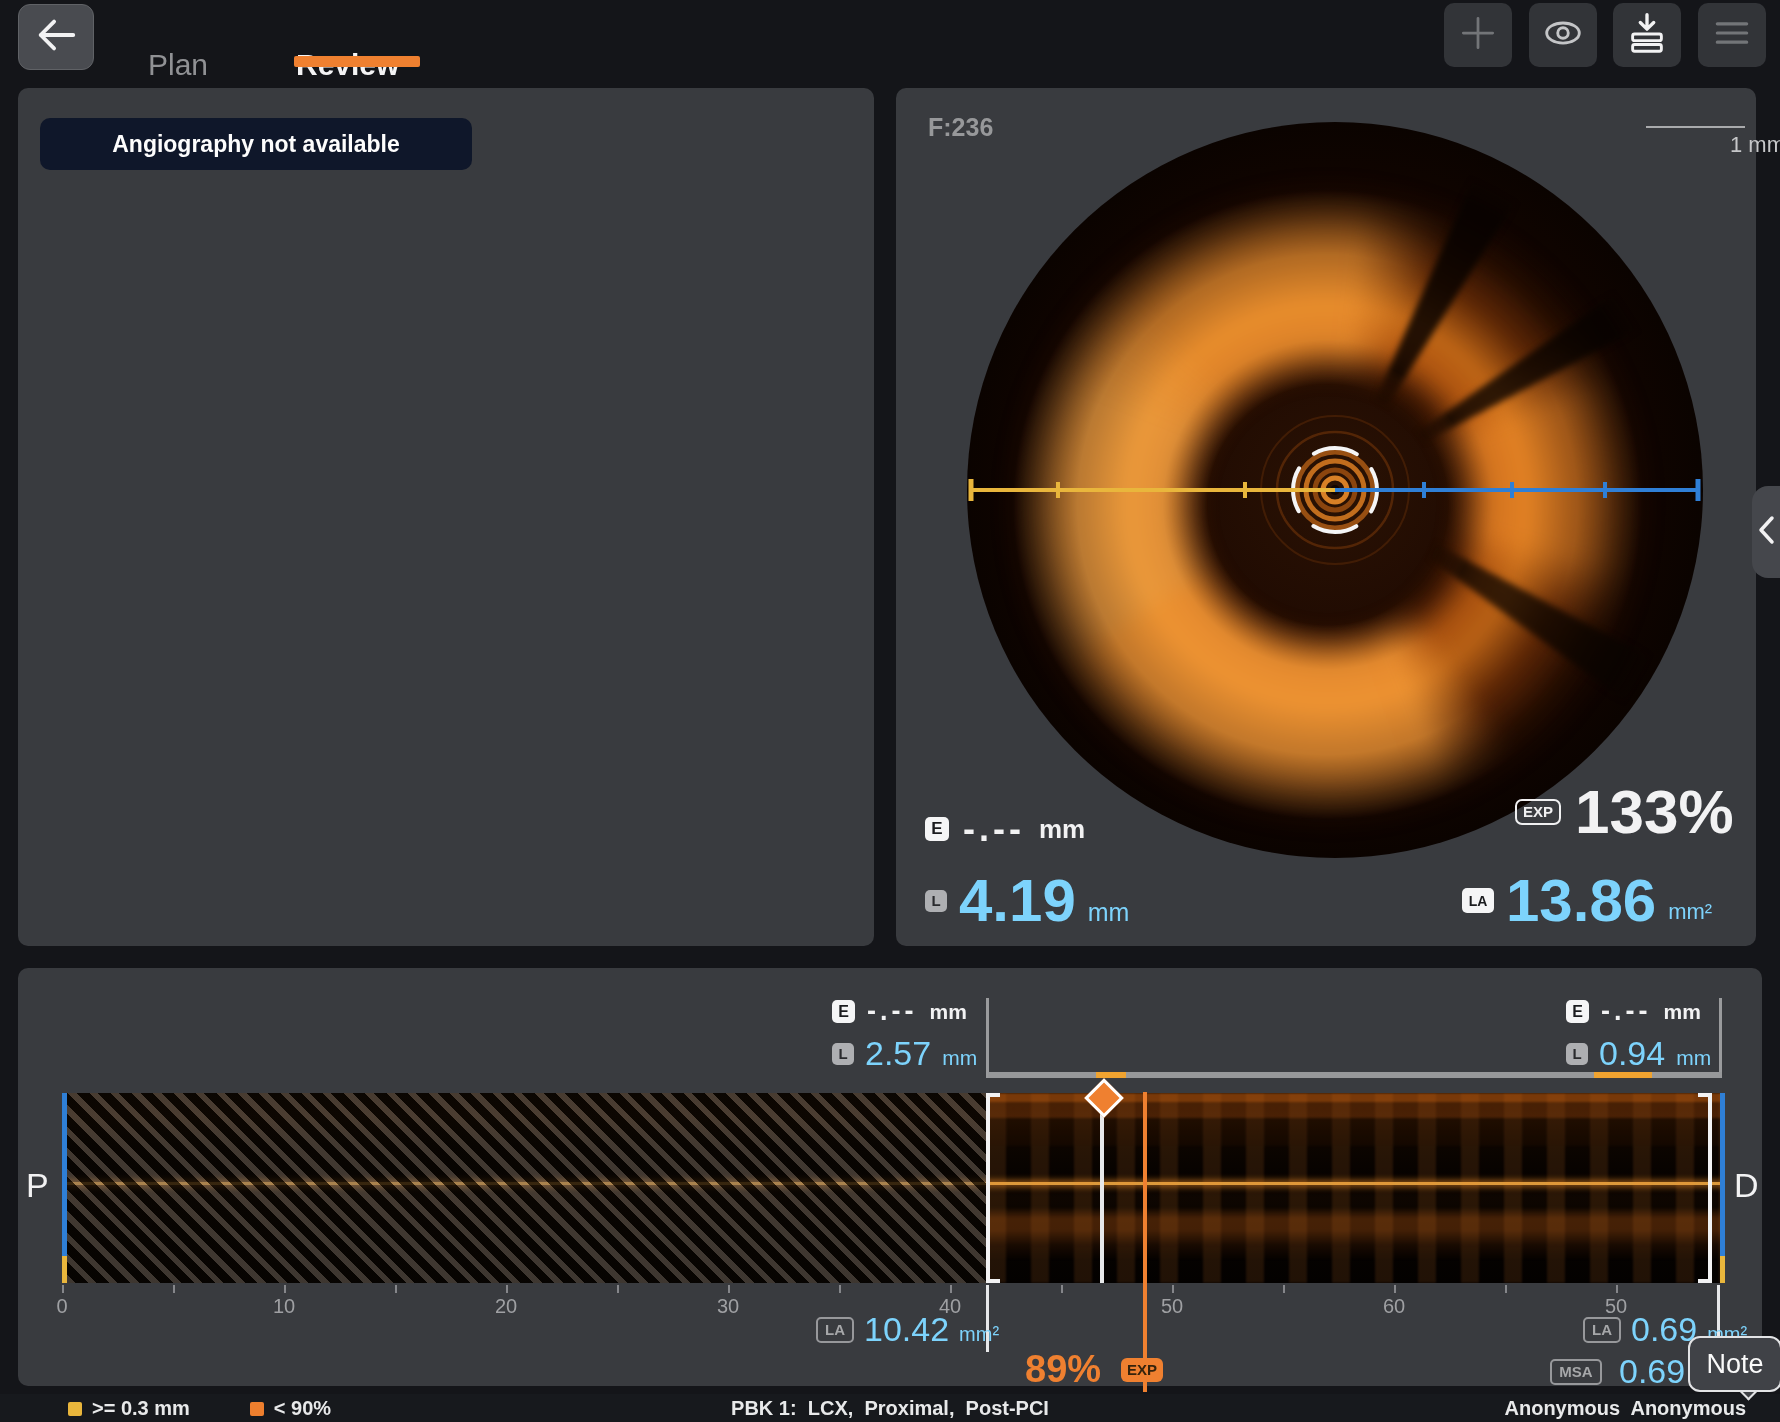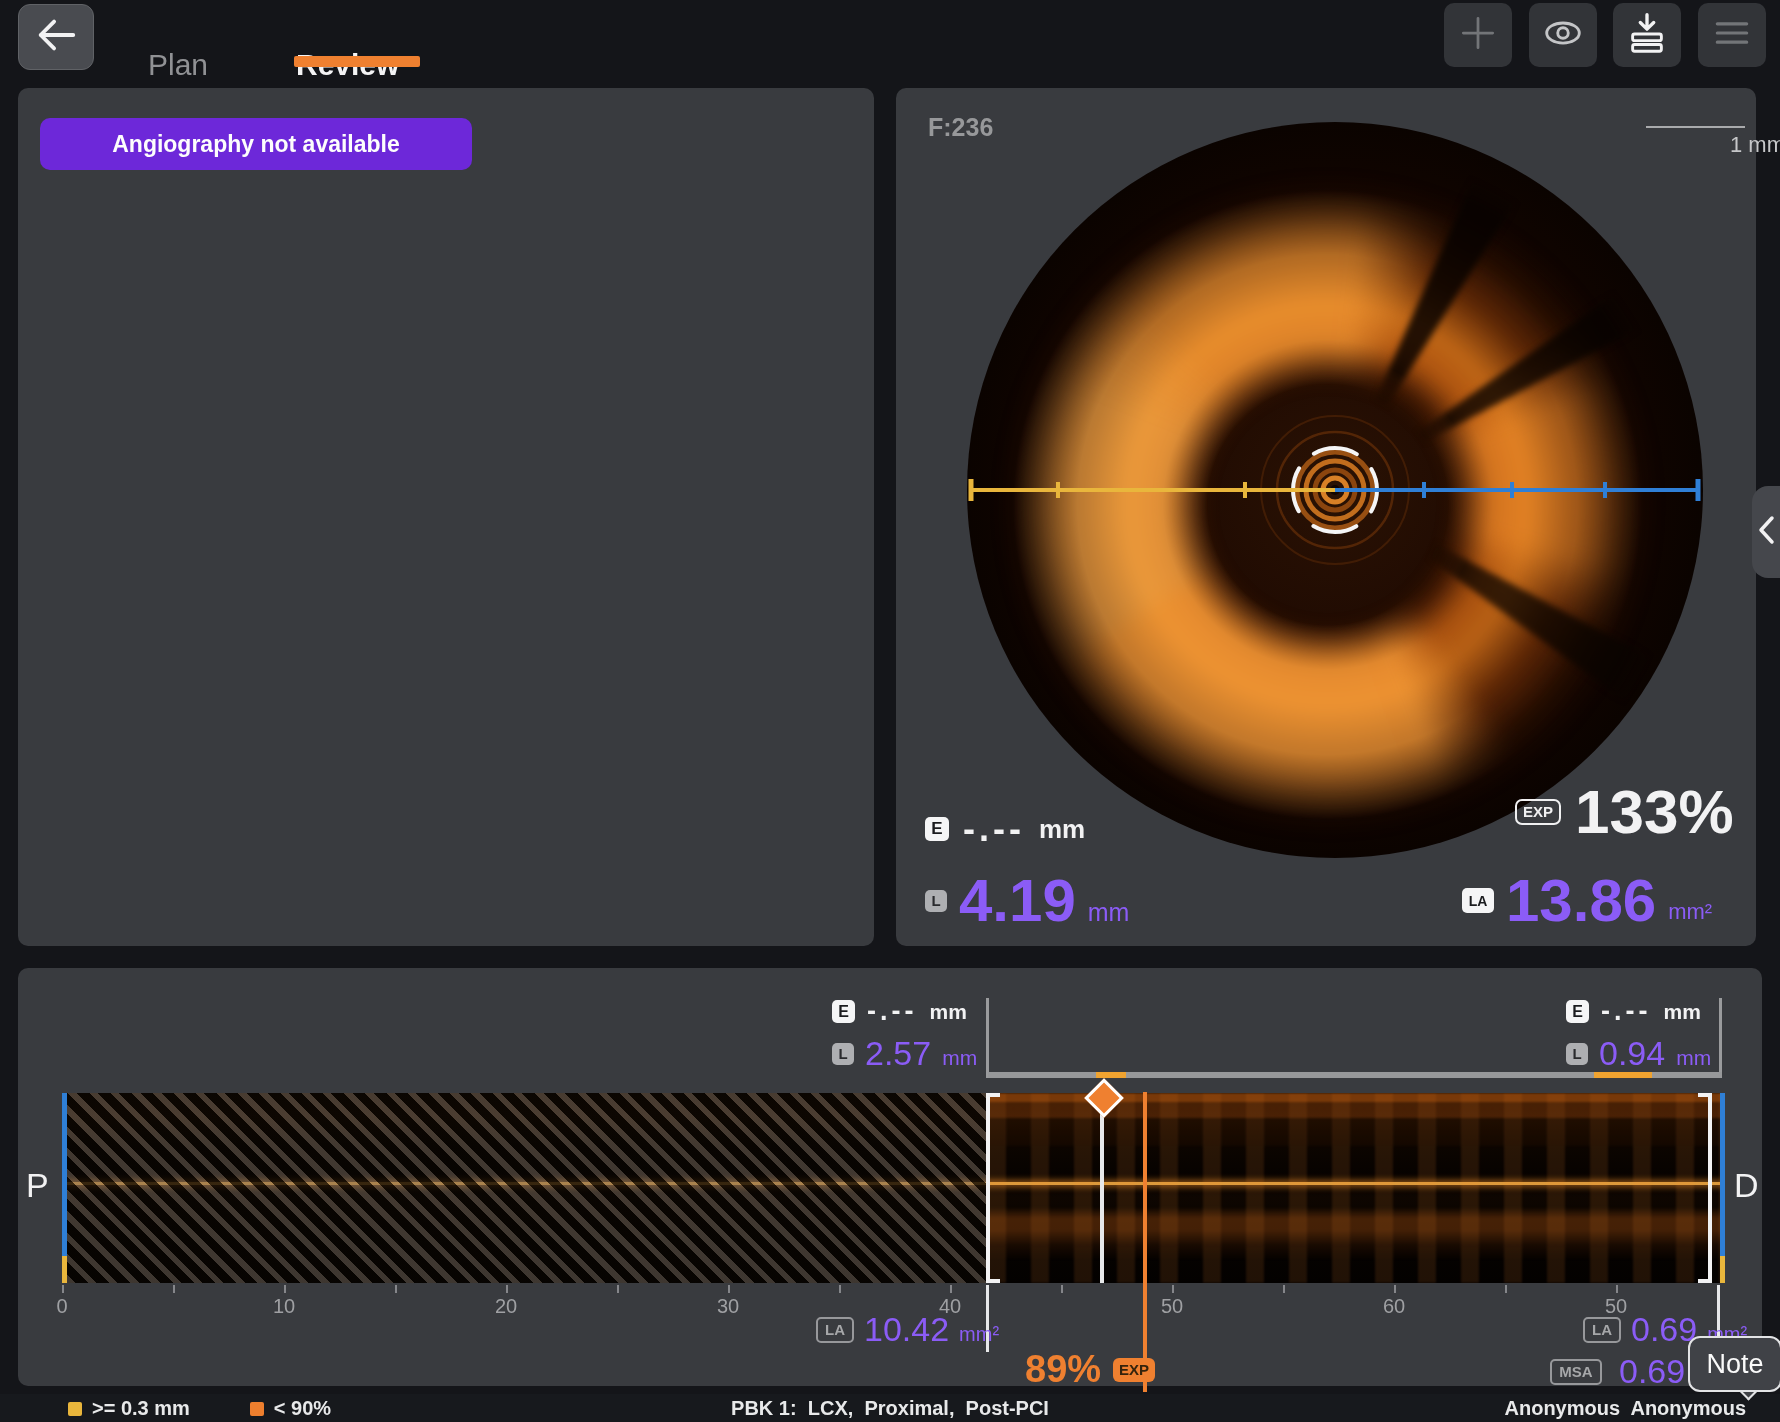--- a/index.html
+++ b/index.html
@@ -21,21 +21,21 @@
   
   .badge{display:inline-flex;align-items:center;justify-content:center;font-weight:bold;border-radius:5px;}
   .badge.solid-w{background:#f5f5f6;color:#1b1c1f;}
   .badge.solid-g{background:#aeafb2;color:#2a2b2e;}
   .badge.outline-w{border:2.5px solid #f0f0f1;color:#f0f0f1;background:transparent;border-radius:7px;}
   .badge.outline-g{border:2px solid #97989b;color:#a6a7a9;background:transparent;}
   .badge.solid-o{background:#ef8030;color:#35230c;}
 
   .row{position:absolute;display:flex;align-items:center;}
   .dashes{font-weight:bold;letter-spacing:4px;}
-  .white{color:#f2f2f3;} .gray{color:#8b5cf6;} .dgray{color:#97989a;}
+  .white{color:#f2f2f3;} .gray{color:#7dd3fc;} .dgray{color:#97989a;}
 
   
   .oct-wrap{position:absolute;left:967px;top:122px;width:736px;height:736px;}
   .oct-base{position:absolute;inset:0;border-radius:50%;
     background:radial-gradient(circle at 50% 50%, #2a1204 0%, #200b02 28%, #130500 52%, #0a0300 72%, #050100 100%);}
   .oct-ring{position:absolute;inset:0;border-radius:50%;filter:blur(7px);
     background:radial-gradient(circle at 49% 52%, transparent 0 118px, rgba(150,60,8,0.25) 138px,
       rgba(222,110,22,0.8) 168px, rgba(236,130,30,0.85) 200px, rgba(150,65,10,0.5) 248px,
       rgba(70,28,4,0.25) 290px, transparent 330px);}
   .oct-conic{position:absolute;inset:0;border-radius:50%;filter:blur(9px);
@@ -141,21 +141,21 @@
   </div>
   <div class="iconbtn" style="left:1698px;">
     <span>
       <svg width="44" height="44" viewBox="0 0 48 48">
           <path d="M8 14 H40 M8 24 H40 M8 34 H40" stroke="#737578" stroke-width="3.5" stroke-linecap="round"></path>
         </svg>
     </span>
   </div>
 
   <div class="panel" style="left:18px;top:88px;width:856px;height:858px;">
-    <div class="abs" style="left:22px;top:30px;width:432px;height:52px;background:#6d28d9;border-radius:10px;
+    <div class="abs" style="left:22px;top:30px;width:432px;height:52px;background:#0f172a;border-radius:10px;
          display:flex;align-items:center;justify-content:center;font-size:23px;font-weight:bold;color:#fdfdfd;">Angiography not available</div>
   </div>
 
   <div class="panel" style="left:896px;top:88px;width:860px;height:858px;">
     <div class="abs dgray" style="left:32px;top:25px;font-size:25px;font-weight:bold;">F:236</div>
     <div class="abs" style="left:750px;top:38px;width:99px;height:2px;background:#a9aaac;"></div>
     <div class="abs" style="left:790px;top:44px;width:99px;text-align:right;font-size:22px;color:#c6c7c9;">1 mm</div>
   </div>
 
   <div class="oct-wrap">
@@ -275,21 +275,21 @@
     <span class="rlabel" style="left:1090px;">50</span>
     <span class="rlabel" style="left:1312px;">60</span>
     <span class="rlabel" style="left:1534px;">50</span>
   </div>
 
   <div class="row" style="left:816px;top:1310px;gap:10px;">
     <span class="badge outline-g" style="width:34px;height:22px;font-size:15px;">LA</span>
     <span class="gray" style="font-size:34px;">10.42</span>
     <span class="gray" style="font-size:20px;align-self:flex-end;padding-bottom:3px;">mm²</span>
   </div>
-  <div class="row" style="left:1025px;top:1348px;gap:12px;">
+  <div class="row" style="left:1025px;top:1348px;gap:20px;">
     <span style="font-size:38px;font-weight:bold;color:#ef8030;">89%</span>
     <span class="badge solid-o" style="width:42px;height:24px;font-size:15px;border-radius:6px;">EXP</span>
   </div>
   <div class="row" style="left:1583px;top:1310px;gap:10px;">
     <span class="badge outline-g" style="width:34px;height:22px;font-size:15px;">LA</span>
     <span class="gray" style="font-size:34px;">0.69</span>
     <span class="gray" style="font-size:20px;align-self:flex-end;padding-bottom:3px;">mm²</span>
   </div>
   <div class="row" style="left:1550px;top:1352px;gap:17px;">
     <span class="badge outline-g" style="width:48px;height:22px;font-size:15px;">MSA</span>

